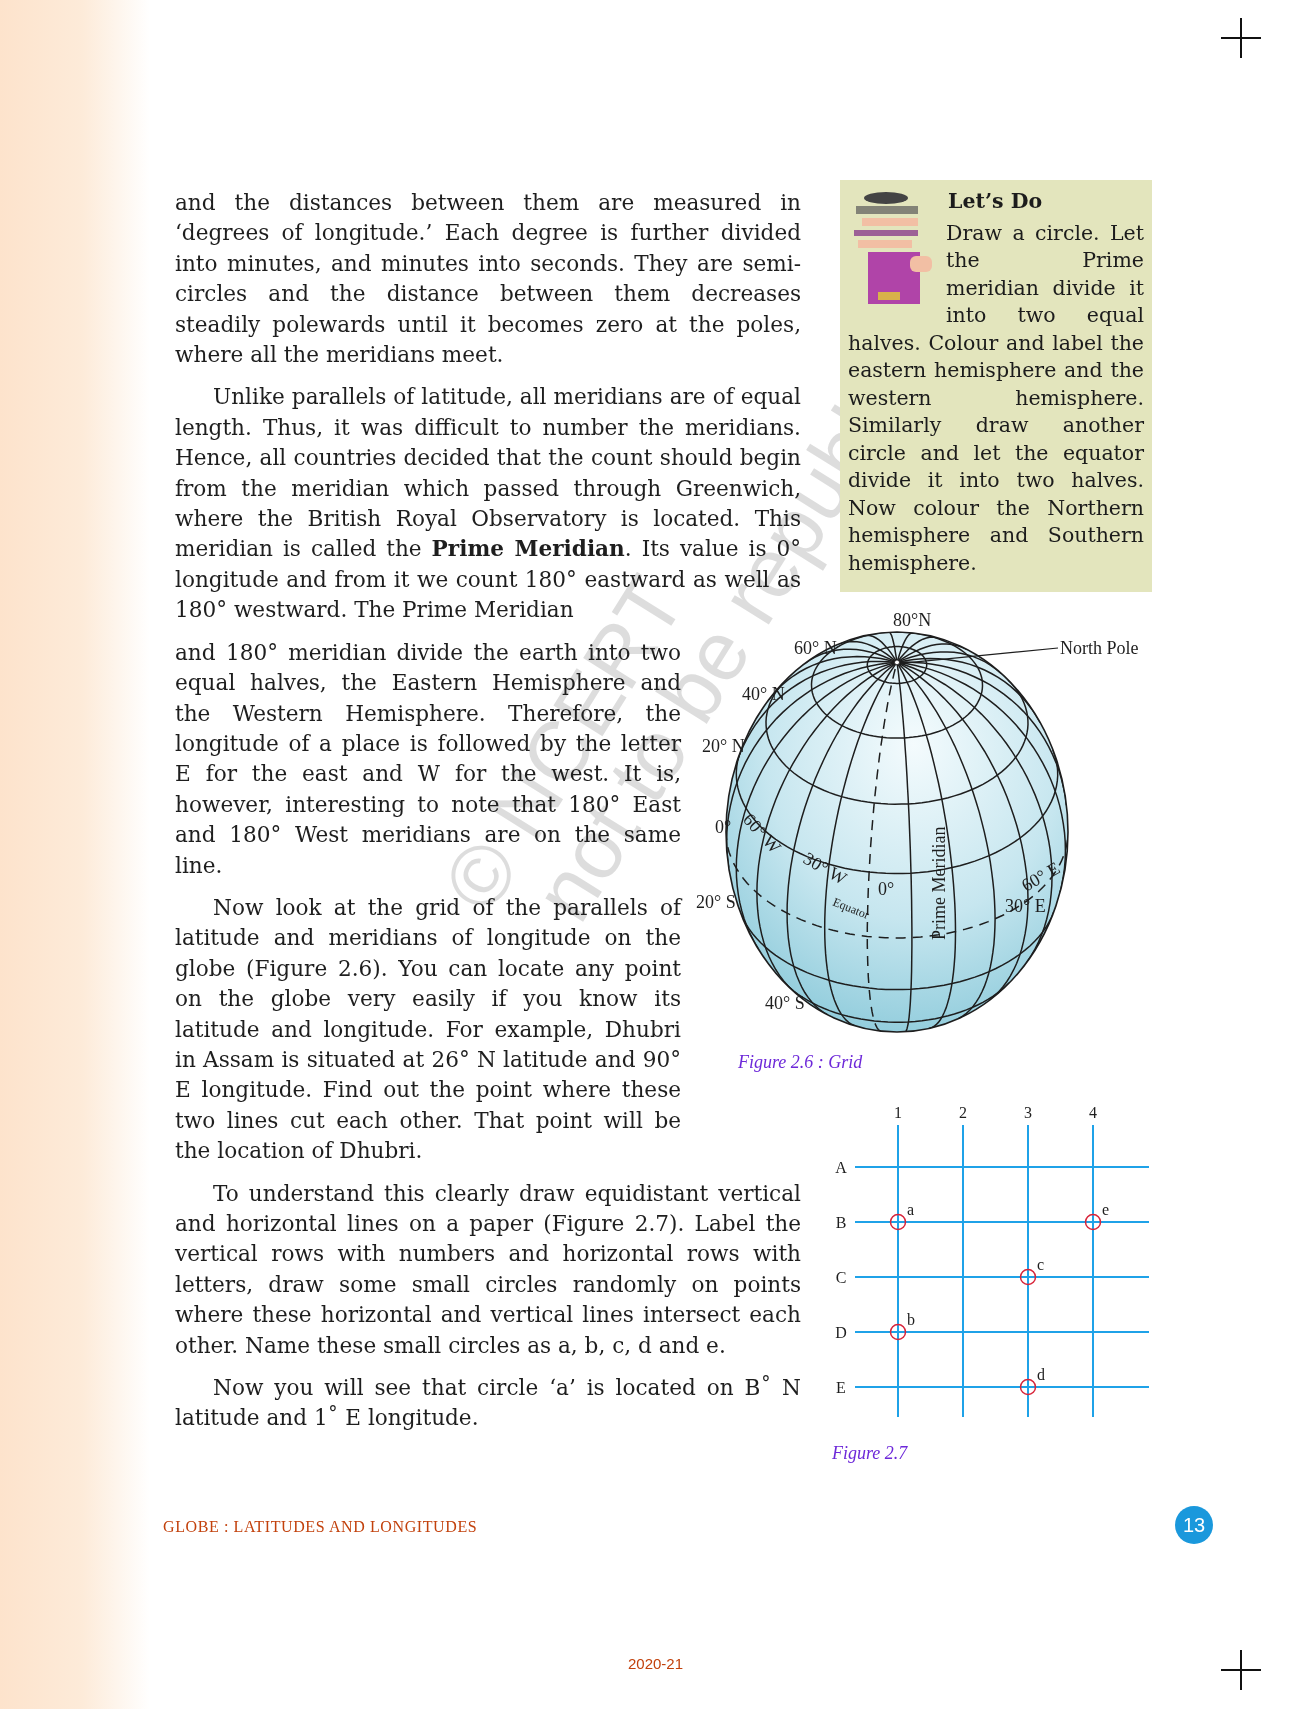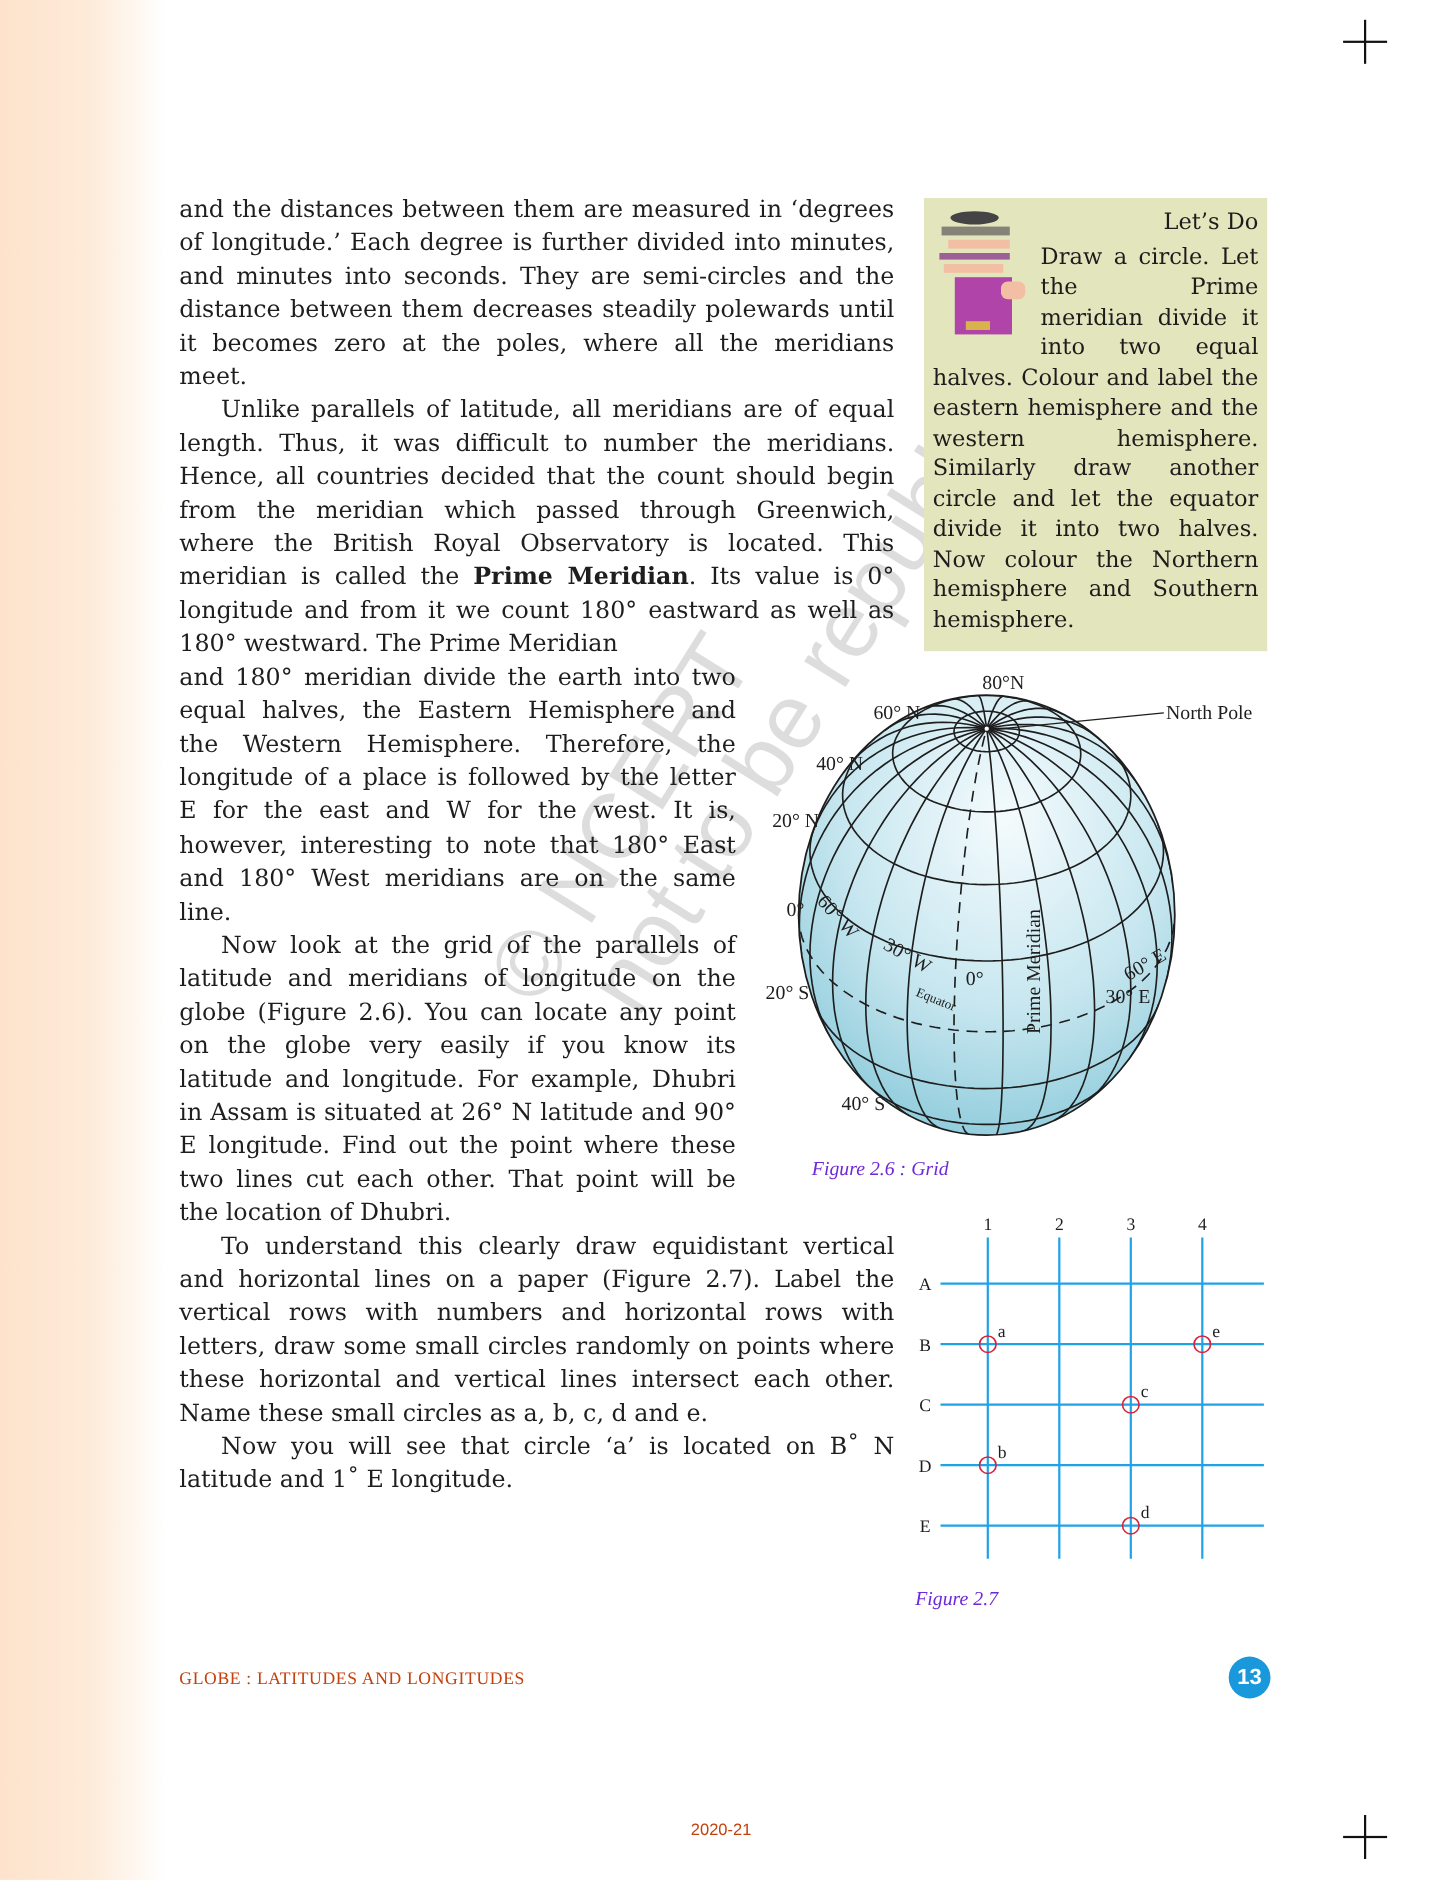--- a/index.html
+++ b/index.html
@@ -16,47 +16,47 @@
   .crop-mark { position: absolute; width: 40px; height: 40px; }
   .crop-mark::before, .crop-mark::after { content: ""; position: absolute; background: #111; }
   .crop-mark::before { left: 0; top: 19px; width: 40px; height: 2px; }
   .crop-mark::after { left: 19px; top: 0; width: 2px; height: 40px; }
 
   .body-text {
     position: absolute; left: 163px; top: 176px; width: 650px;
     font-size: 21.6px; line-height: 30.4px; text-align: justify;
     font-family: "DejaVu Serif", serif;
   }
-  .body-text p { margin: 0; }
+  .body-text p { margin: 12px; }
   .body-text .indent { text-indent: 38px; }
   .body-text .narrow { width: 506px; }
   .body-text b { font-weight: bold; }
 
   .lets-do {
     position: absolute; left: 840px; top: 180px; width: 312px; height: 412px;
     background: #e3e5bd; box-sizing: border-box; padding: 8px 8px 0 8px;
     font-size: 20.5px; line-height: 27.5px; color: #1c1c1c;
   }
-  .lets-do .title { font-weight: normal; text-align: right; padding-left: 100px; margin-bottom: 4px; font-size: 20.5px; }
+  .lets-do .title { font-weight: bold; text-align: left; padding-left: 100px; margin-bottom: 4px; font-size: 20.5px; }
   .lets-do .kid {
     float: left; width: 92px; height: 120px; margin: 0 6px 0 0; position: relative;
   }
   .lets-do .text { text-align: justify; margin: 0; }
 
   .fig { position: absolute; }
   .fig-caption { position: absolute; font-style: italic; font-size: 18px; font-family: "Liberation Serif", serif; color: #6d28d9; }
   .fig text { font-family: "Liberation Serif", serif; fill: #1e1e1e; }
 
   .footer-title {
     position: absolute; left: 163px; top: 1518px; font-size: 16px; letter-spacing: 0.6px;
     color: #c2410c; font-family: "Liberation Serif", serif;
   }
   .page-num {
-    position: absolute; left: 1117px; top: 1506px; width: 38px; height: 38px; border-radius: 50%;
-    background: #1a98dc; color: #fff; font-weight: bold; font-size: 20px; line-height: 38px; text-align: center;
+    position: absolute; left: 1175px; top: 1506px; width: 38px; height: 38px; border-radius: 50%;
+    background: #1a98dc; color: #fff; font-weight: normal; font-size: 20px; line-height: 38px; text-align: center;
     font-family: "Liberation Sans", sans-serif;
   }
   .year-stamp {
     position: absolute; left: 628px; top: 1655px; font-size: 15px; font-family: "Liberation Sans", sans-serif; color: #c2410c;
   }
   .watermark {
     position: absolute; left: 430px; top: 880px; transform: rotate(-58deg); transform-origin: left top;
     font-family: "Liberation Sans", sans-serif; font-size: 84px; line-height: 82px; color: rgba(150,150,150,0.32);
     white-space: nowrap; pointer-events: none;
   }

